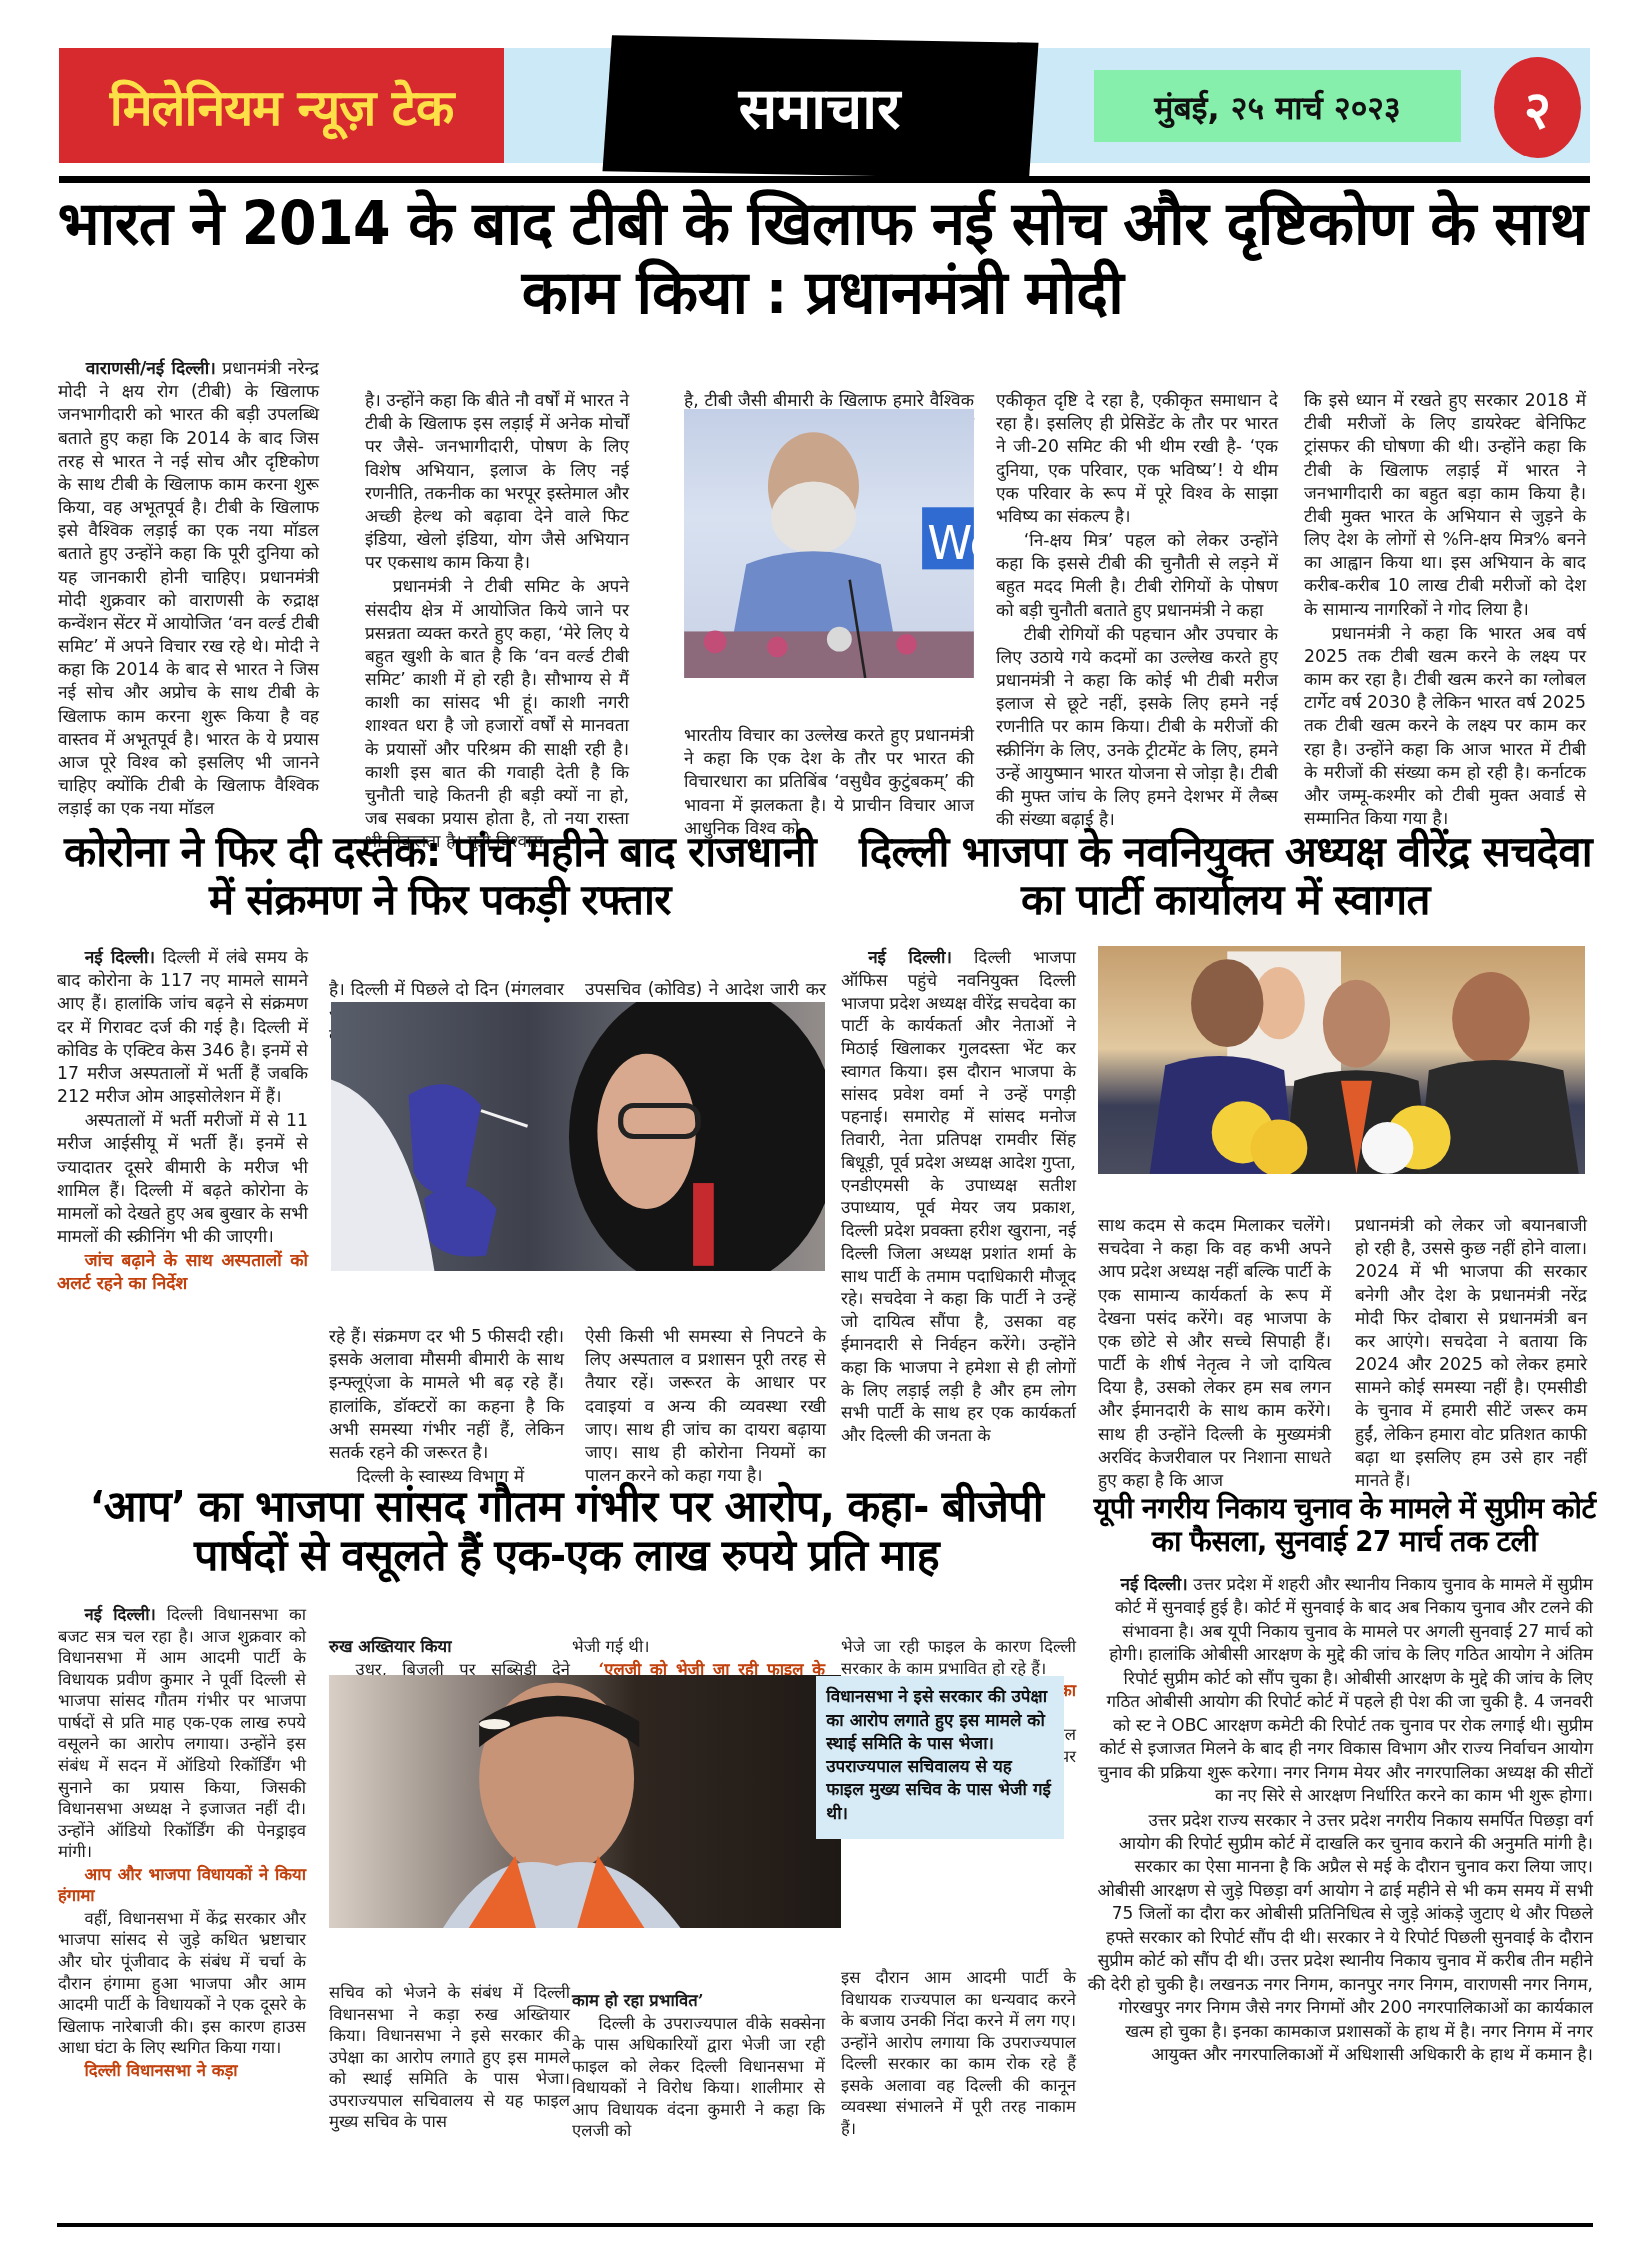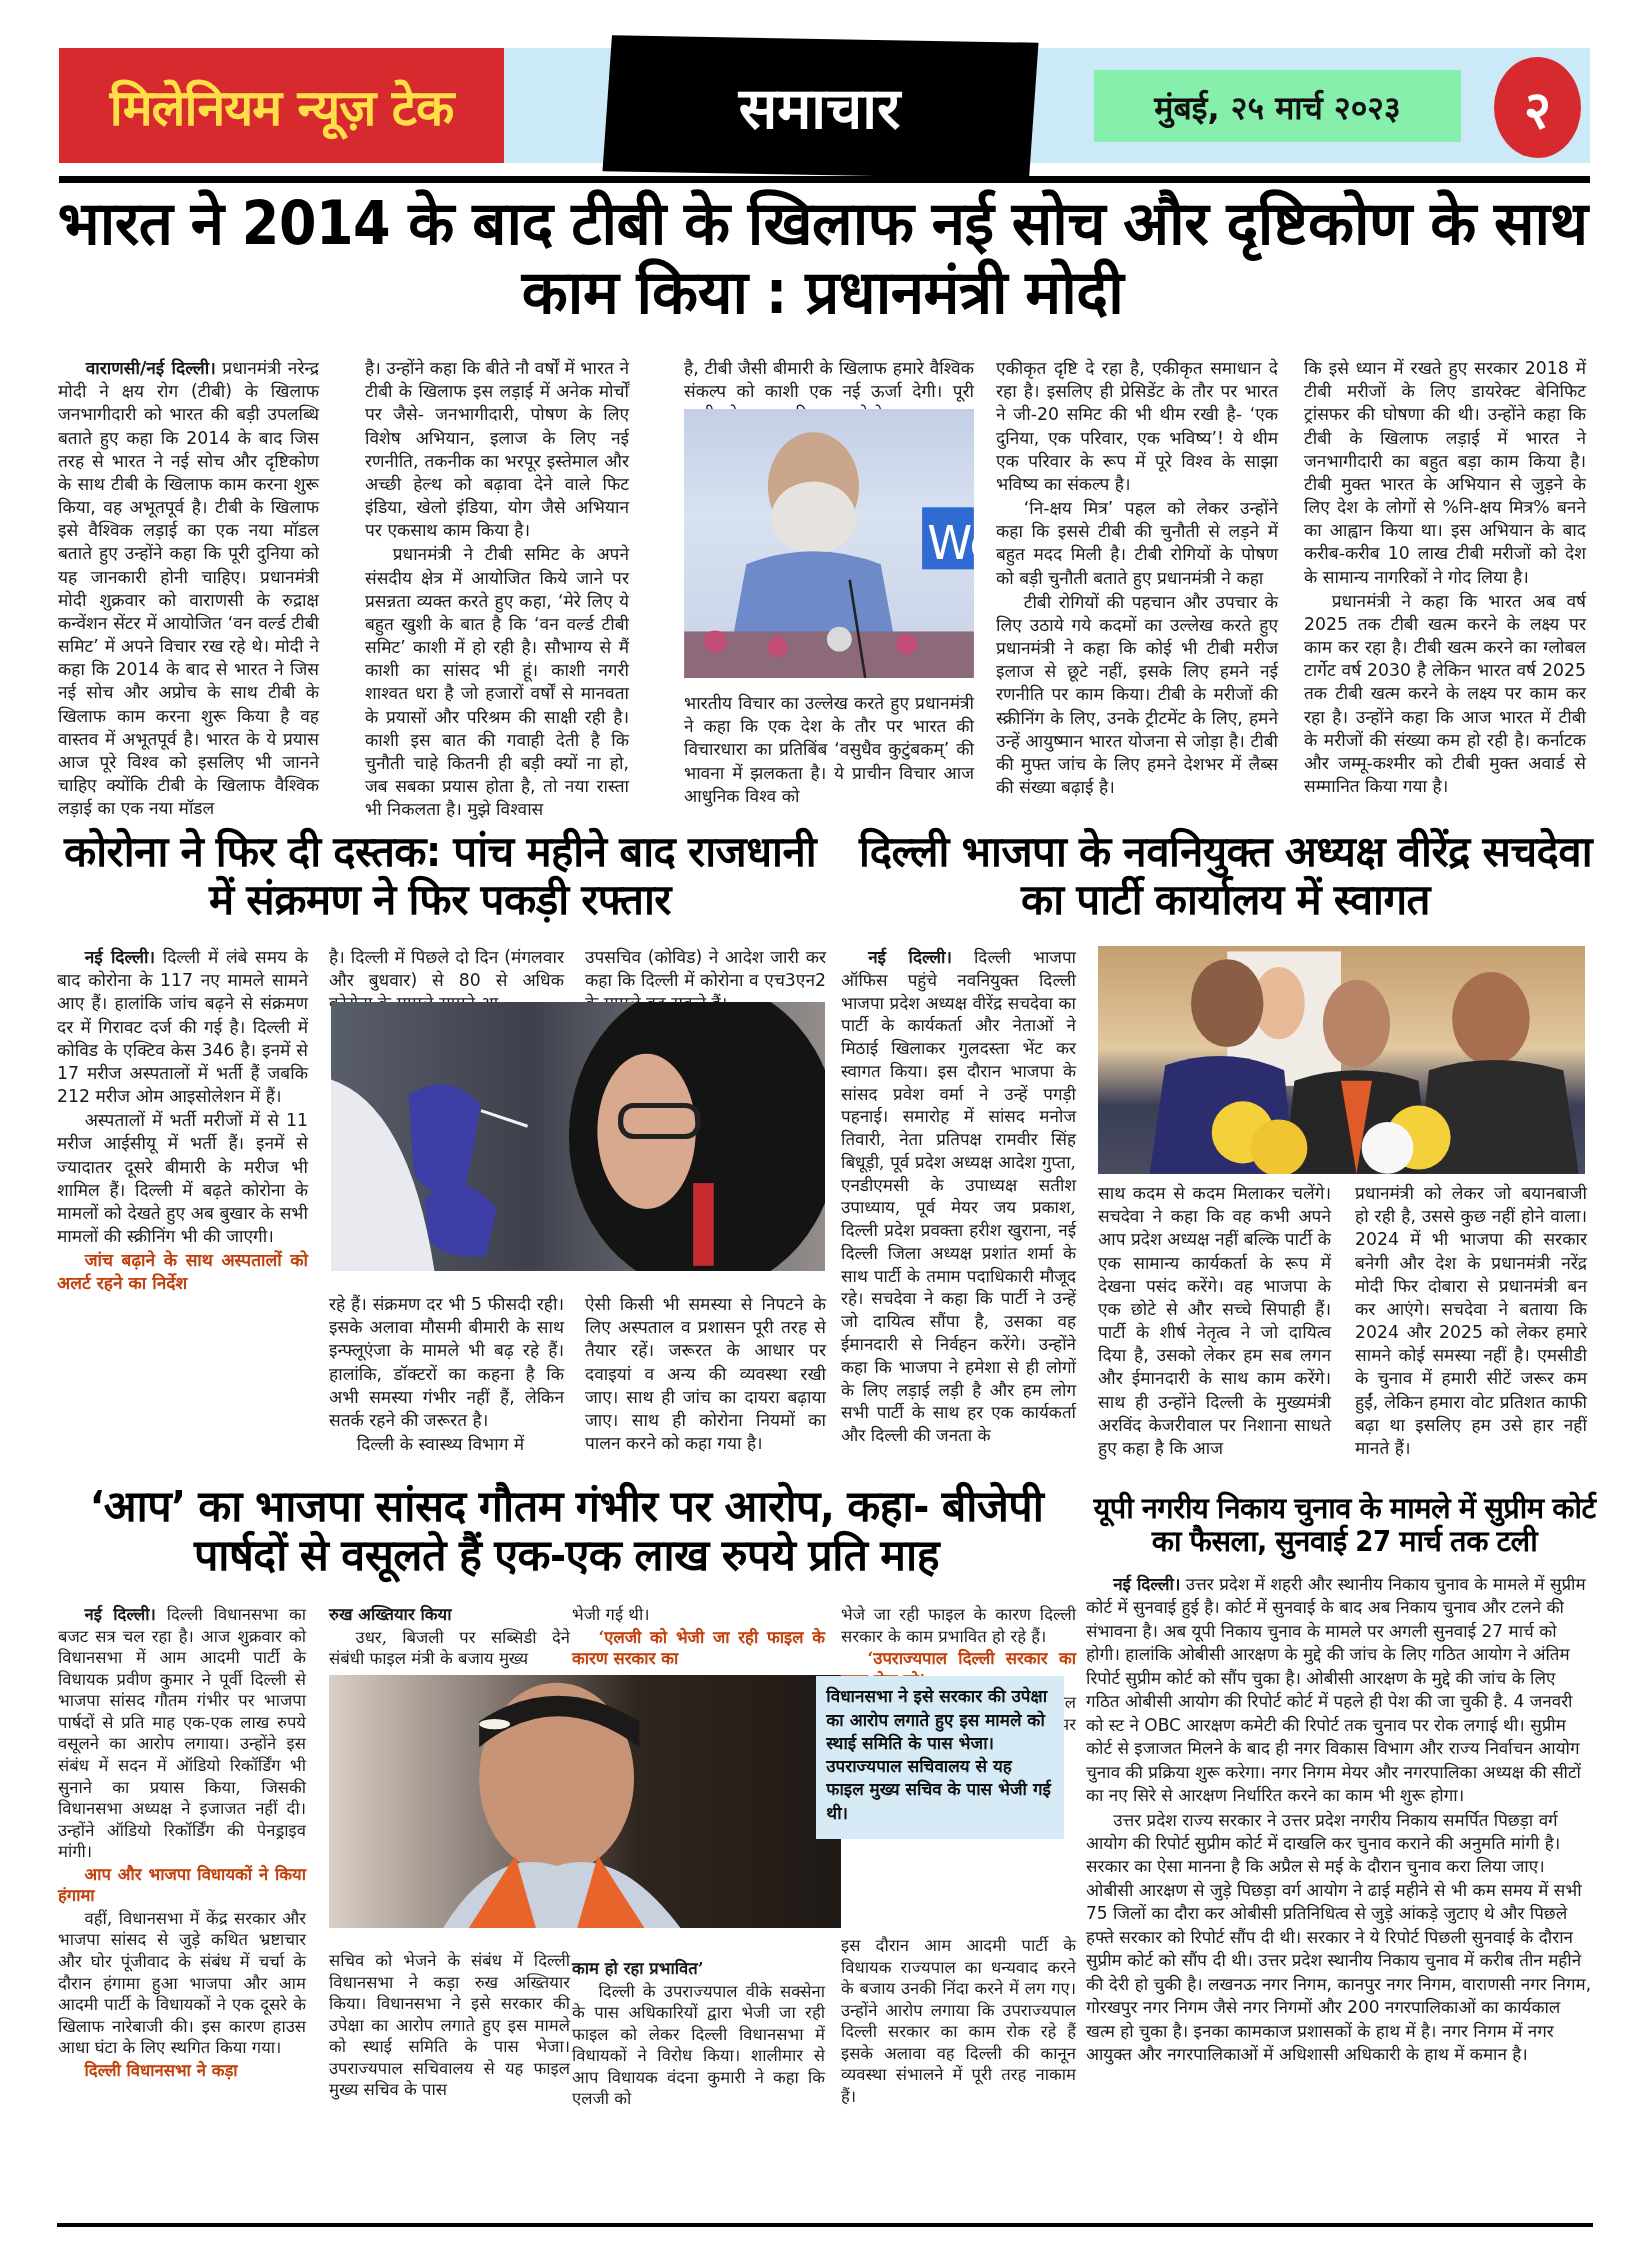--- a/index.html
+++ b/index.html
@@ -20,21 +20,21 @@
   .hl { position: absolute; font-family: "DejaVu Sans Condensed", "DejaVu Sans", sans-serif; font-weight: bold; color: #000; text-align: center; line-height: 1.15; letter-spacing: -0.5px; }
   .hl-main { left: 57px; top: 189px; width: 1531px; font-size: 60px; }
   .hl-corona { left: 57px; top: 828px; width: 766px; font-size: 42px; }
   .hl-bjp { left: 848px; top: 828px; width: 755px; font-size: 42px; }
   .hl-aap { left: 57px; top: 1482px; width: 1019px; font-size: 43px; }
   .hl-up { left: 1086px; top: 1492px; width: 517px; font-size: 29px; }
 
   
   .col { position: absolute; font-size: 17.3px; line-height: 1.34; text-align: justify; color: #1a1a1a; }
   .col p { text-indent: 1.6em; margin-bottom: 1px; }
-  .col p.noind { text-indent: 0; }
+  .col p.noind { text-indent: 0; margin-top: 32px; }
   .col .dl { font-weight: bold; }
   .col .subhead { font-weight: bold; text-indent: 1.6em; color: #c2410c; }
 
   
   .photo { position: absolute; overflow: hidden; }
   .photo-modi { left: 684px; top: 409px; width: 290px; height: 269px;
     background: linear-gradient(180deg, #c3cfe6 0%, #d8e1f0 40%, #c9d2e6 100%); }
   .photo-covid { left: 331px; top: 1002px; width: 494px; height: 269px;
     background: linear-gradient(90deg, #595e6b 0%, #3e414c 40%, #6b6d74 70%, #938d8a 100%); }
   .photo-bjp { left: 1098px; top: 946px; width: 487px; height: 228px;
@@ -201,19 +201,19 @@
   <p>दिल्ली विधानसभा में उपराज्यपाल के अभिभाषण पर धन्यवाद प्रस्ताव पर चर्चा शुरू हुई।</p>
 </div>
 <div class="pullquote">विधानसभा ने इसे सरकार की उपेक्षा का आरोप लगाते हुए इस मामले को स्थाई समिति के पास भेजा। उपराज्यपाल सचिवालय से यह फाइल मुख्य सचिव के पास भेजी गई थी।</div>
 
 <div class="col" style="left:841px; top:1935px; width:235px; font-family:'DejaVu Serif', serif; font-size:16.6px; line-height:1.3;">
   <p class="noind">इस दौरान आम आदमी पार्टी के विधायक राज्यपाल का धन्यवाद करने के बजाय उनकी निंदा करने में लग गए। उन्होंने आरोप लगाया कि उपराज्यपाल दिल्ली सरकार का काम रोक रहे हैं इसके अलावा वह दिल्ली की कानून व्यवस्था संभालने में पूरी तरह नाकाम हैं।</p>
 </div>
 
 <h2 class="hl hl-up">यूपी नगरीय निकाय चुनाव के मामले में सुप्रीम कोर्ट का फैसला, सुनवाई 27 मार्च तक टली</h2>
 
-<div class="col" style="left:1086px; top:1573px; width:507px; font-size:17px; line-height:1.38; text-align:left;">
+<div class="col" style="left:1086px; top:1573px; width:507px; font-size:17px; line-height:1.38; text-align:right;">
   <p><span class="dl">नई दिल्ली।</span> <span>उत्तर प्रदेश में शहरी और स्थानीय निकाय चुनाव के मामले में सुप्रीम कोर्ट में सुनवाई हुई है। कोर्ट में सुनवाई के बाद अब निकाय चुनाव और टलने की संभावना है। अब यूपी निकाय चुनाव के मामले पर अगली सुनवाई 27 मार्च को होगी। हालांकि ओबीसी आरक्षण के मुद्दे की जांच के लिए गठित आयोग ने अंतिम रिपोर्ट सुप्रीम कोर्ट को सौंप चुका है। ओबीसी आरक्षण के मुद्दे की जांच के लिए गठित ओबीसी आयोग की रिपोर्ट कोर्ट में पहले ही पेश की जा चुकी है. 4 जनवरी को स्ट ने OBC आरक्षण कमेटी की रिपोर्ट तक चुनाव पर रोक लगाई थी। सुप्रीम कोर्ट से इजाजत मिलने के बाद ही नगर विकास विभाग और राज्य निर्वाचन आयोग चुनाव की प्रक्रिया शुरू करेगा। नगर निगम मेयर और नगरपालिका अध्यक्ष की सीटों का नए सिरे से आरक्षण निर्धारित करने का काम भी शुरू होगा।</span></p>
   <p>उत्तर प्रदेश राज्य सरकार ने उत्तर प्रदेश नगरीय निकाय समर्पित पिछड़ा वर्ग आयोग की रिपोर्ट सुप्रीम कोर्ट में दाखलि कर चुनाव कराने की अनुमति मांगी है। सरकार का ऐसा मानना है कि अप्रैल से मई के दौरान चुनाव करा लिया जाए। ओबीसी आरक्षण से जुड़े पिछड़ा वर्ग आयोग ने ढाई महीने से भी कम समय में सभी 75 जिलों का दौरा कर ओबीसी प्रतिनिधित्व से जुड़े आंकड़े जुटाए थे और पिछले हफ्ते सरकार को रिपोर्ट सौंप दी थी। सरकार ने ये रिपोर्ट पिछली सुनवाई के दौरान सुप्रीम कोर्ट को सौंप दी थी। उत्तर प्रदेश स्थानीय निकाय चुनाव में करीब तीन महीने की देरी हो चुकी है। लखनऊ नगर निगम, कानपुर नगर निगम, वाराणसी नगर निगम, गोरखपुर नगर निगम जैसे नगर निगमों और 200 नगरपालिकाओं का कार्यकाल खत्म हो चुका है। इनका कामकाज प्रशासकों के हाथ में है। नगर निगम में नगर आयुक्त और नगरपालिकाओं में अधिशासी अधिकारी के हाथ में कमान है।</p>
 </div>
 
 <div class="rule-bottom"></div>
 
 
 </body></html>

